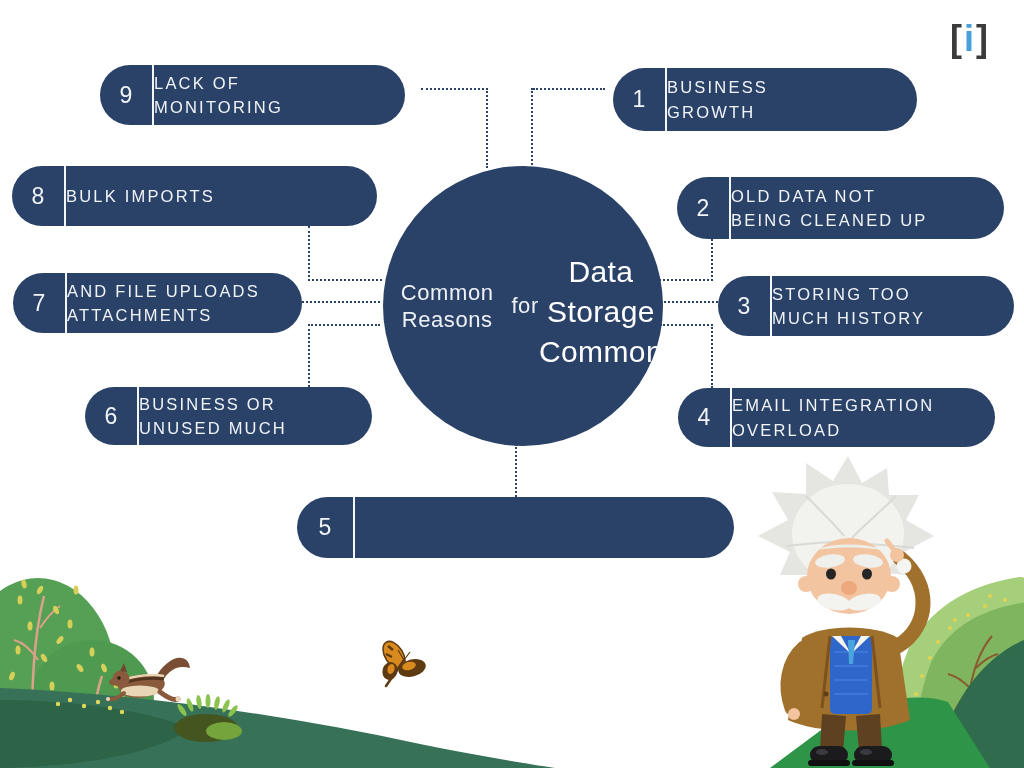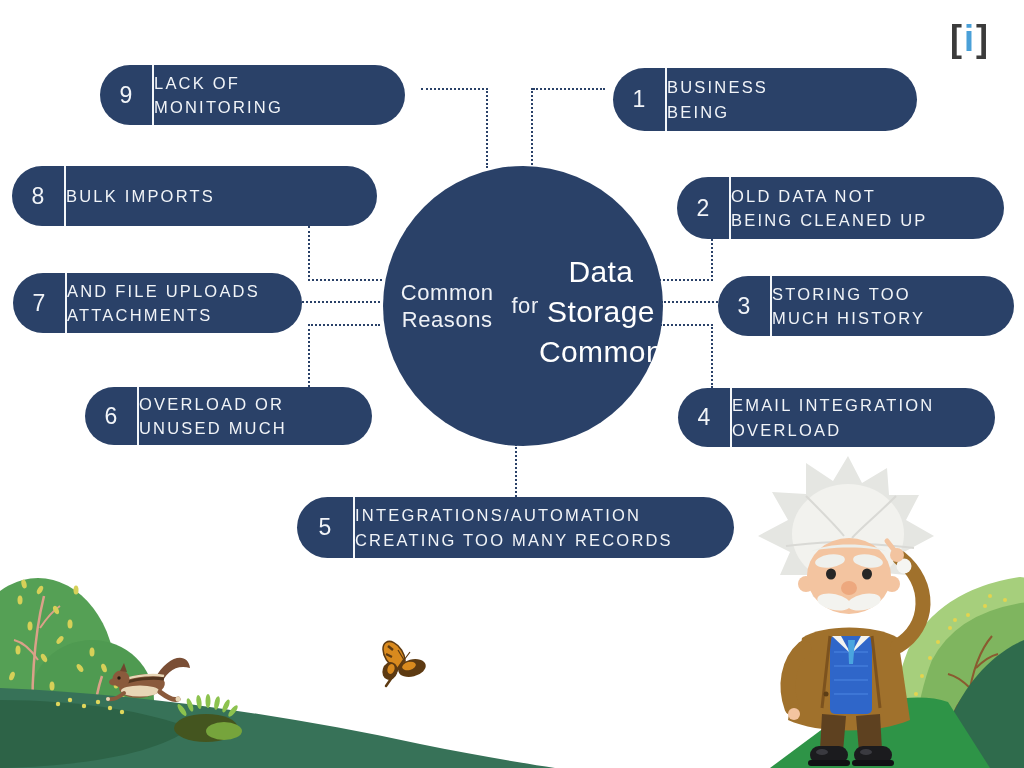--- a/index.html
+++ b/index.html
@@ -248,21 +248,21 @@
       <div>Data Storage</div>
       <div>Common</div>
     </div>
   </div>
 
   <div class="pill p1">
     <div class="pill-num">1</div>
     <div class="pill-sep"></div>
     <div class="pill-label">
       <span>BUSINESS</span>
-      <span>BEING</span>
+      <span>GROWTH</span>
     </div>
   </div>
 
   <div class="pill p2">
     <div class="pill-num">2</div>
     <div class="pill-sep"></div>
     <div class="pill-label">
       <span>OLD DATA NOT</span>
       <span>BEING CLEANED UP</span>
     </div>
@@ -282,31 +282,27 @@
     <div class="pill-sep"></div>
     <div class="pill-label">
       <span>EMAIL INTEGRATION</span>
       <span>OVERLOAD</span>
     </div>
   </div>
 
   <div class="pill p5">
     <div class="pill-num">5</div>
     <div class="pill-sep"></div>
-    <div class="pill-label">
-      <span>INTEGRATIONS/AUTOMATION</span>
-      <span>CREATING TOO MANY RECORDS</span>
-    </div>
   </div>
 
   <div class="pill p6">
     <div class="pill-num">6</div>
     <div class="pill-sep"></div>
     <div class="pill-label">
-      <span>OVERLOAD OR</span>
+      <span>BUSINESS OR</span>
       <span>UNUSED MUCH</span>
     </div>
   </div>
 
   <div class="pill p7">
     <div class="pill-num">7</div>
     <div class="pill-sep"></div>
     <div class="pill-label">
       <span>AND FILE UPLOADS</span>
       <span>ATTACHMENTS</span>

